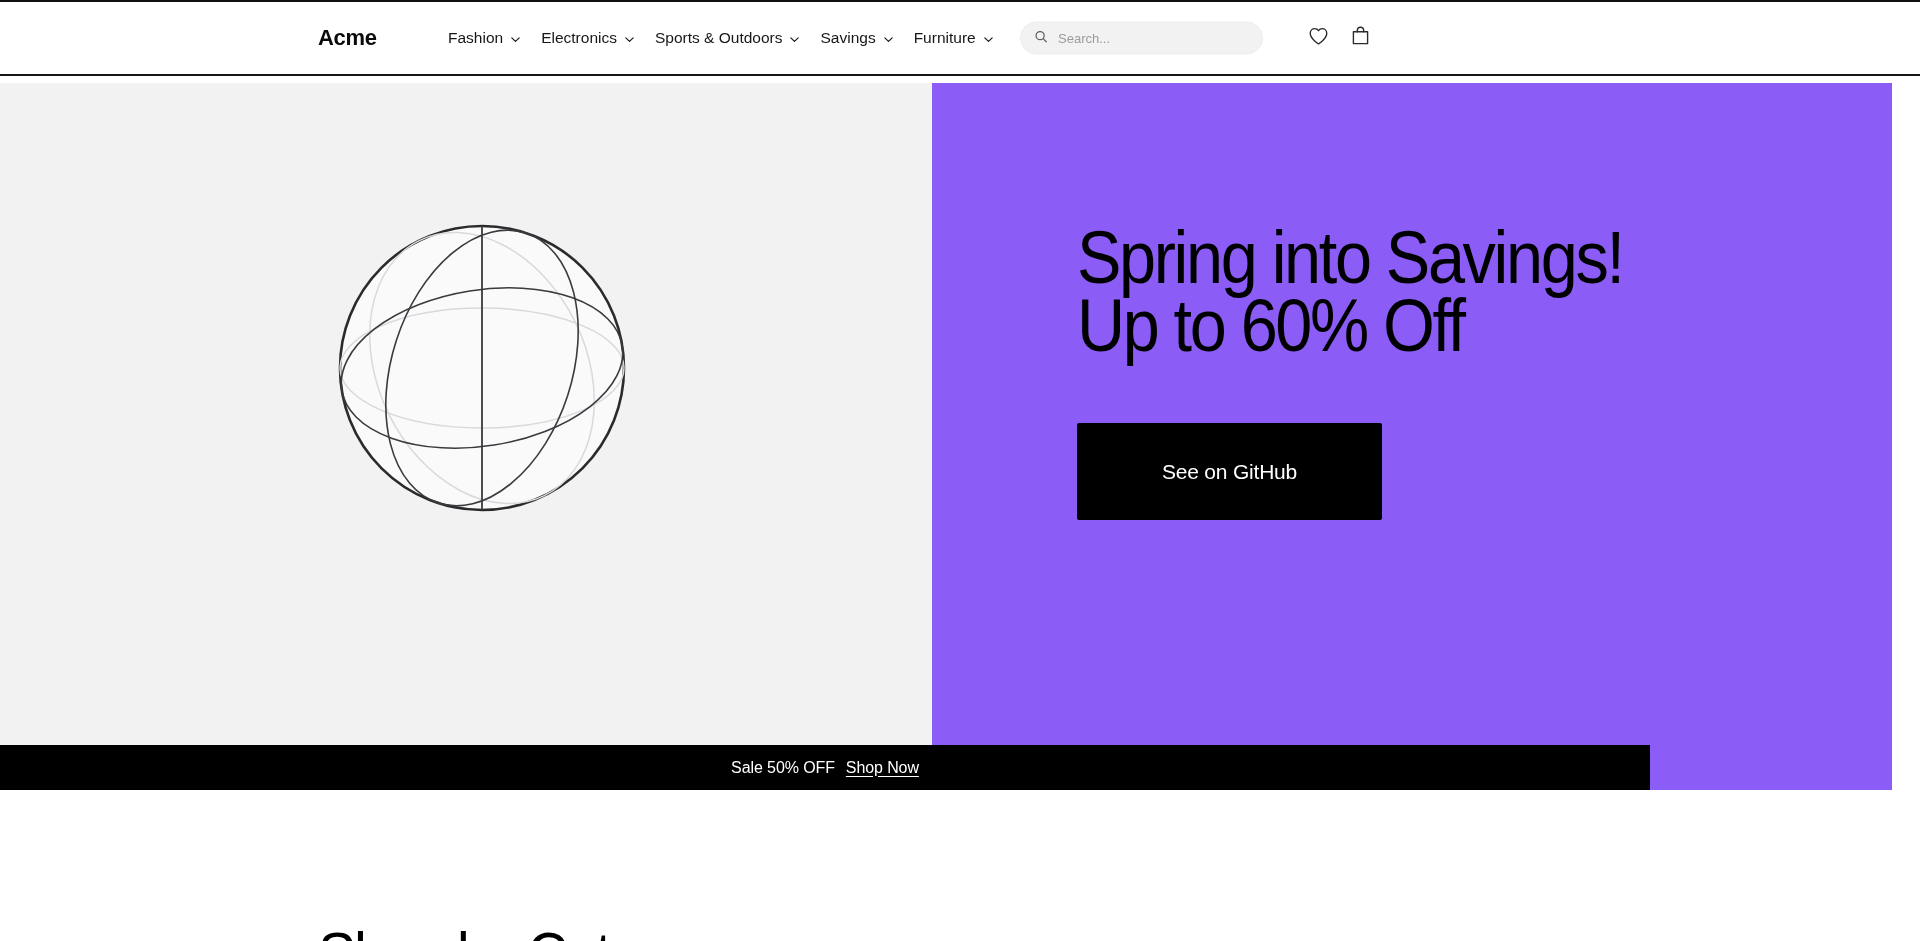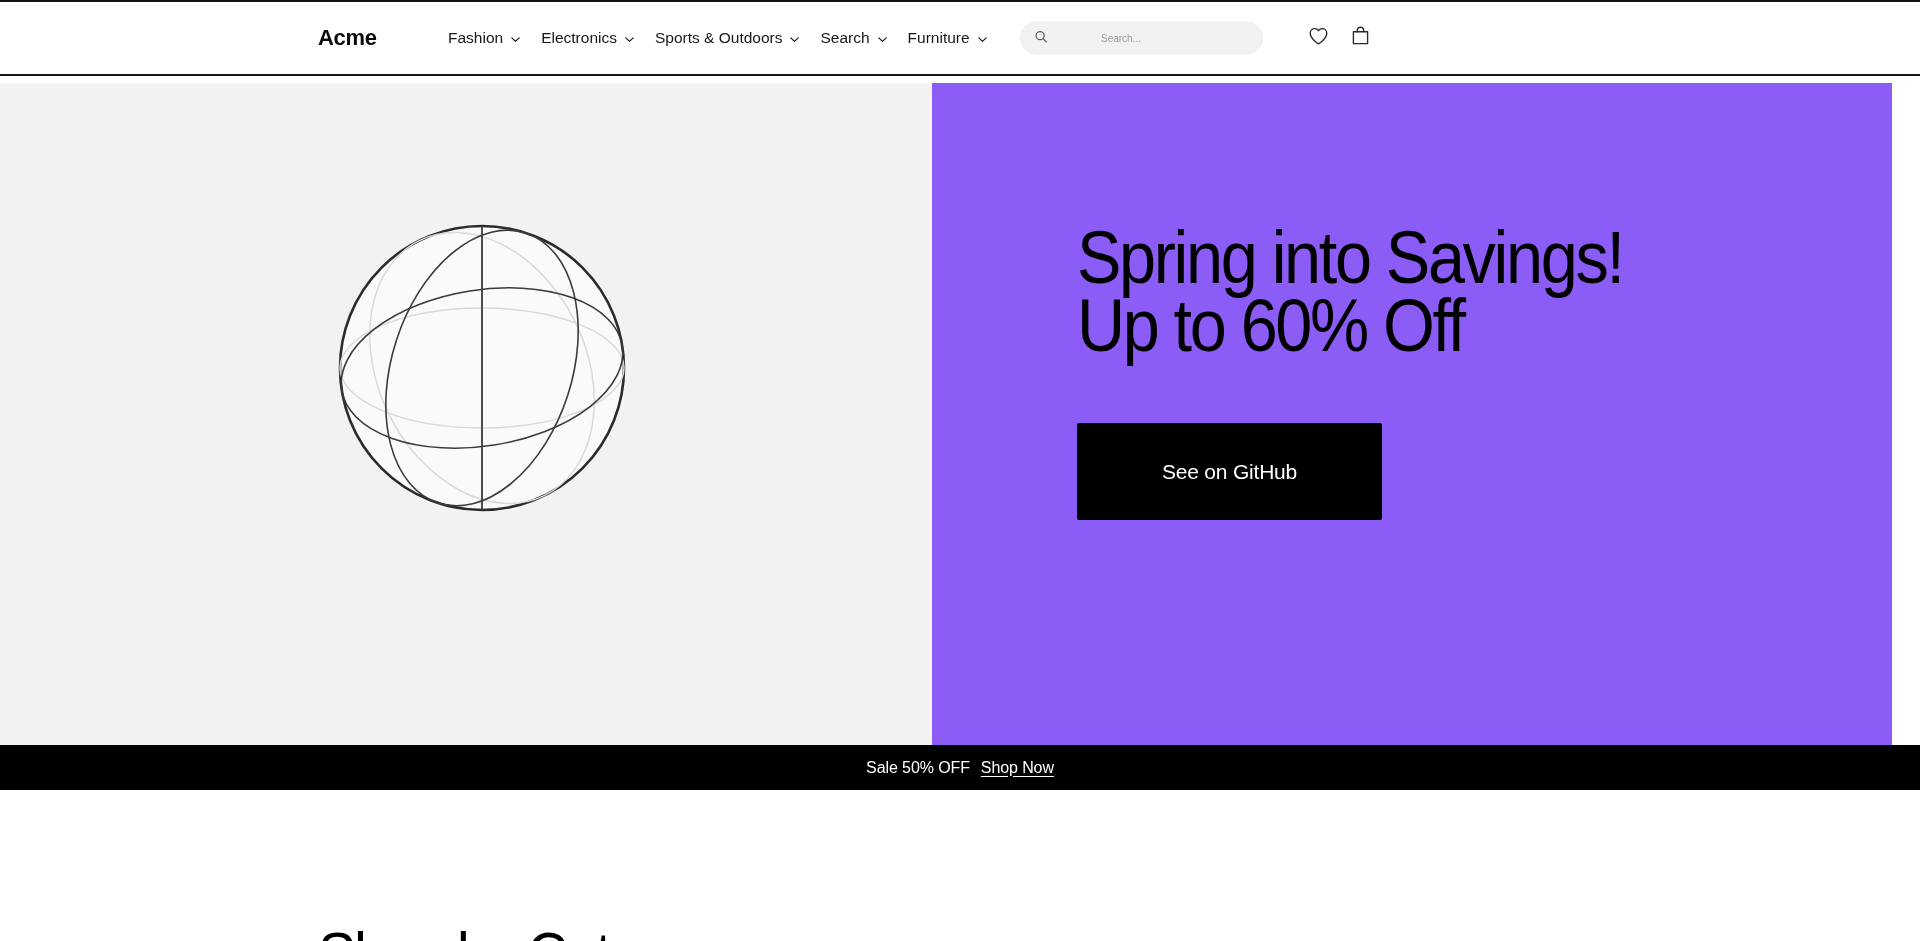--- a/index.html
+++ b/index.html
@@ -35,21 +35,21 @@
 
   .header-right { position:absolute; right:0; top:50%; transform:translateY(-50%); display:flex; align-items:center; }
   .search-pill {
     width:243px; height:33px; border-radius:18px;
     background:#f2f2f3; border:1px solid #ececee;
     display:flex; align-items:center; padding:0 13px; gap:10px;
     position:absolute; right:657px; top:50%; transform:translateY(-50%);
   }
   .search-pill input {
     border:none; outline:none; background:transparent;
-    font-family:"Liberation Sans", sans-serif; font-size:10px; color:#a16207; width:190px;margin-left:43px;
+    font-family:"Liberation Sans", sans-serif; font-size:13px; color:#a16207; width:190px;
   }
   .search-pill input::placeholder { color:#9b9b a0; color:#9b9ba0; }
   .icon-btn { position:absolute; top:50%; transform:translateY(-50%); cursor:pointer; }
   .icon-heart { right:590px; }
   .icon-bag   { right:548px; }
 
   
   .hero { position:absolute; top:83px; left:0; width:1920px; height:662px; }
   .hero-left {
     position:absolute; left:0; top:0; width:960px; height:662px;
@@ -66,21 +66,21 @@
   }
   .cta {
     margin-top:63px; width:305px; height:97px; background:#000000; color:#ffffff;
     border:none; border-radius:2px; font-family:"Liberation Sans", sans-serif;
     font-size:21px; letter-spacing:-0.2px; cursor:pointer;
     display:flex; align-items:center; justify-content:center;
   }
 
   
   .banner {
-    position:absolute; top:745px; left:0; width:1920px; height:45px;
+    position:absolute; top:745px; left:0; width:1650px; height:45px;
     background:#000000; color:#ffffff;
     display:flex; align-items:center; justify-content:center; gap:11px;
     font-size:16px; letter-spacing:-0.1px;
   }
   .banner .shop-now { text-decoration:underline; text-underline-offset:3px; cursor:pointer; color:#ffffff; }
 
   
   .section { position:absolute; top:790px; left:0; width:1920px; height:151px; background:#ffffff; overflow:hidden; }
   .section-title {
     position:absolute; left:318px; top:128px;
@@ -118,21 +118,21 @@
       </div>
       <div class="nav-item">
         <span>Sports &amp; Outdoors</span>
         <span class="chev">
           <svg width="11" height="11" viewBox="0 0 12 12">
               <path d="M2 4.3 L6 8.1 L10 4.3" fill="none" stroke="#17171a" stroke-width="1.3" stroke-linecap="round" stroke-linejoin="round"></path>
             </svg>
         </span>
       </div>
       <div class="nav-item">
-        <span>Search</span>
+        <span>Savings</span>
         <span class="chev">
           <svg width="11" height="11" viewBox="0 0 12 12">
               <path d="M2 4.3 L6 8.1 L10 4.3" fill="none" stroke="#17171a" stroke-width="1.3" stroke-linecap="round" stroke-linejoin="round"></path>
             </svg>
         </span>
       </div>
       <div class="nav-item">
         <span>Furniture</span>
         <span class="chev">
           <svg width="11" height="11" viewBox="0 0 12 12">

